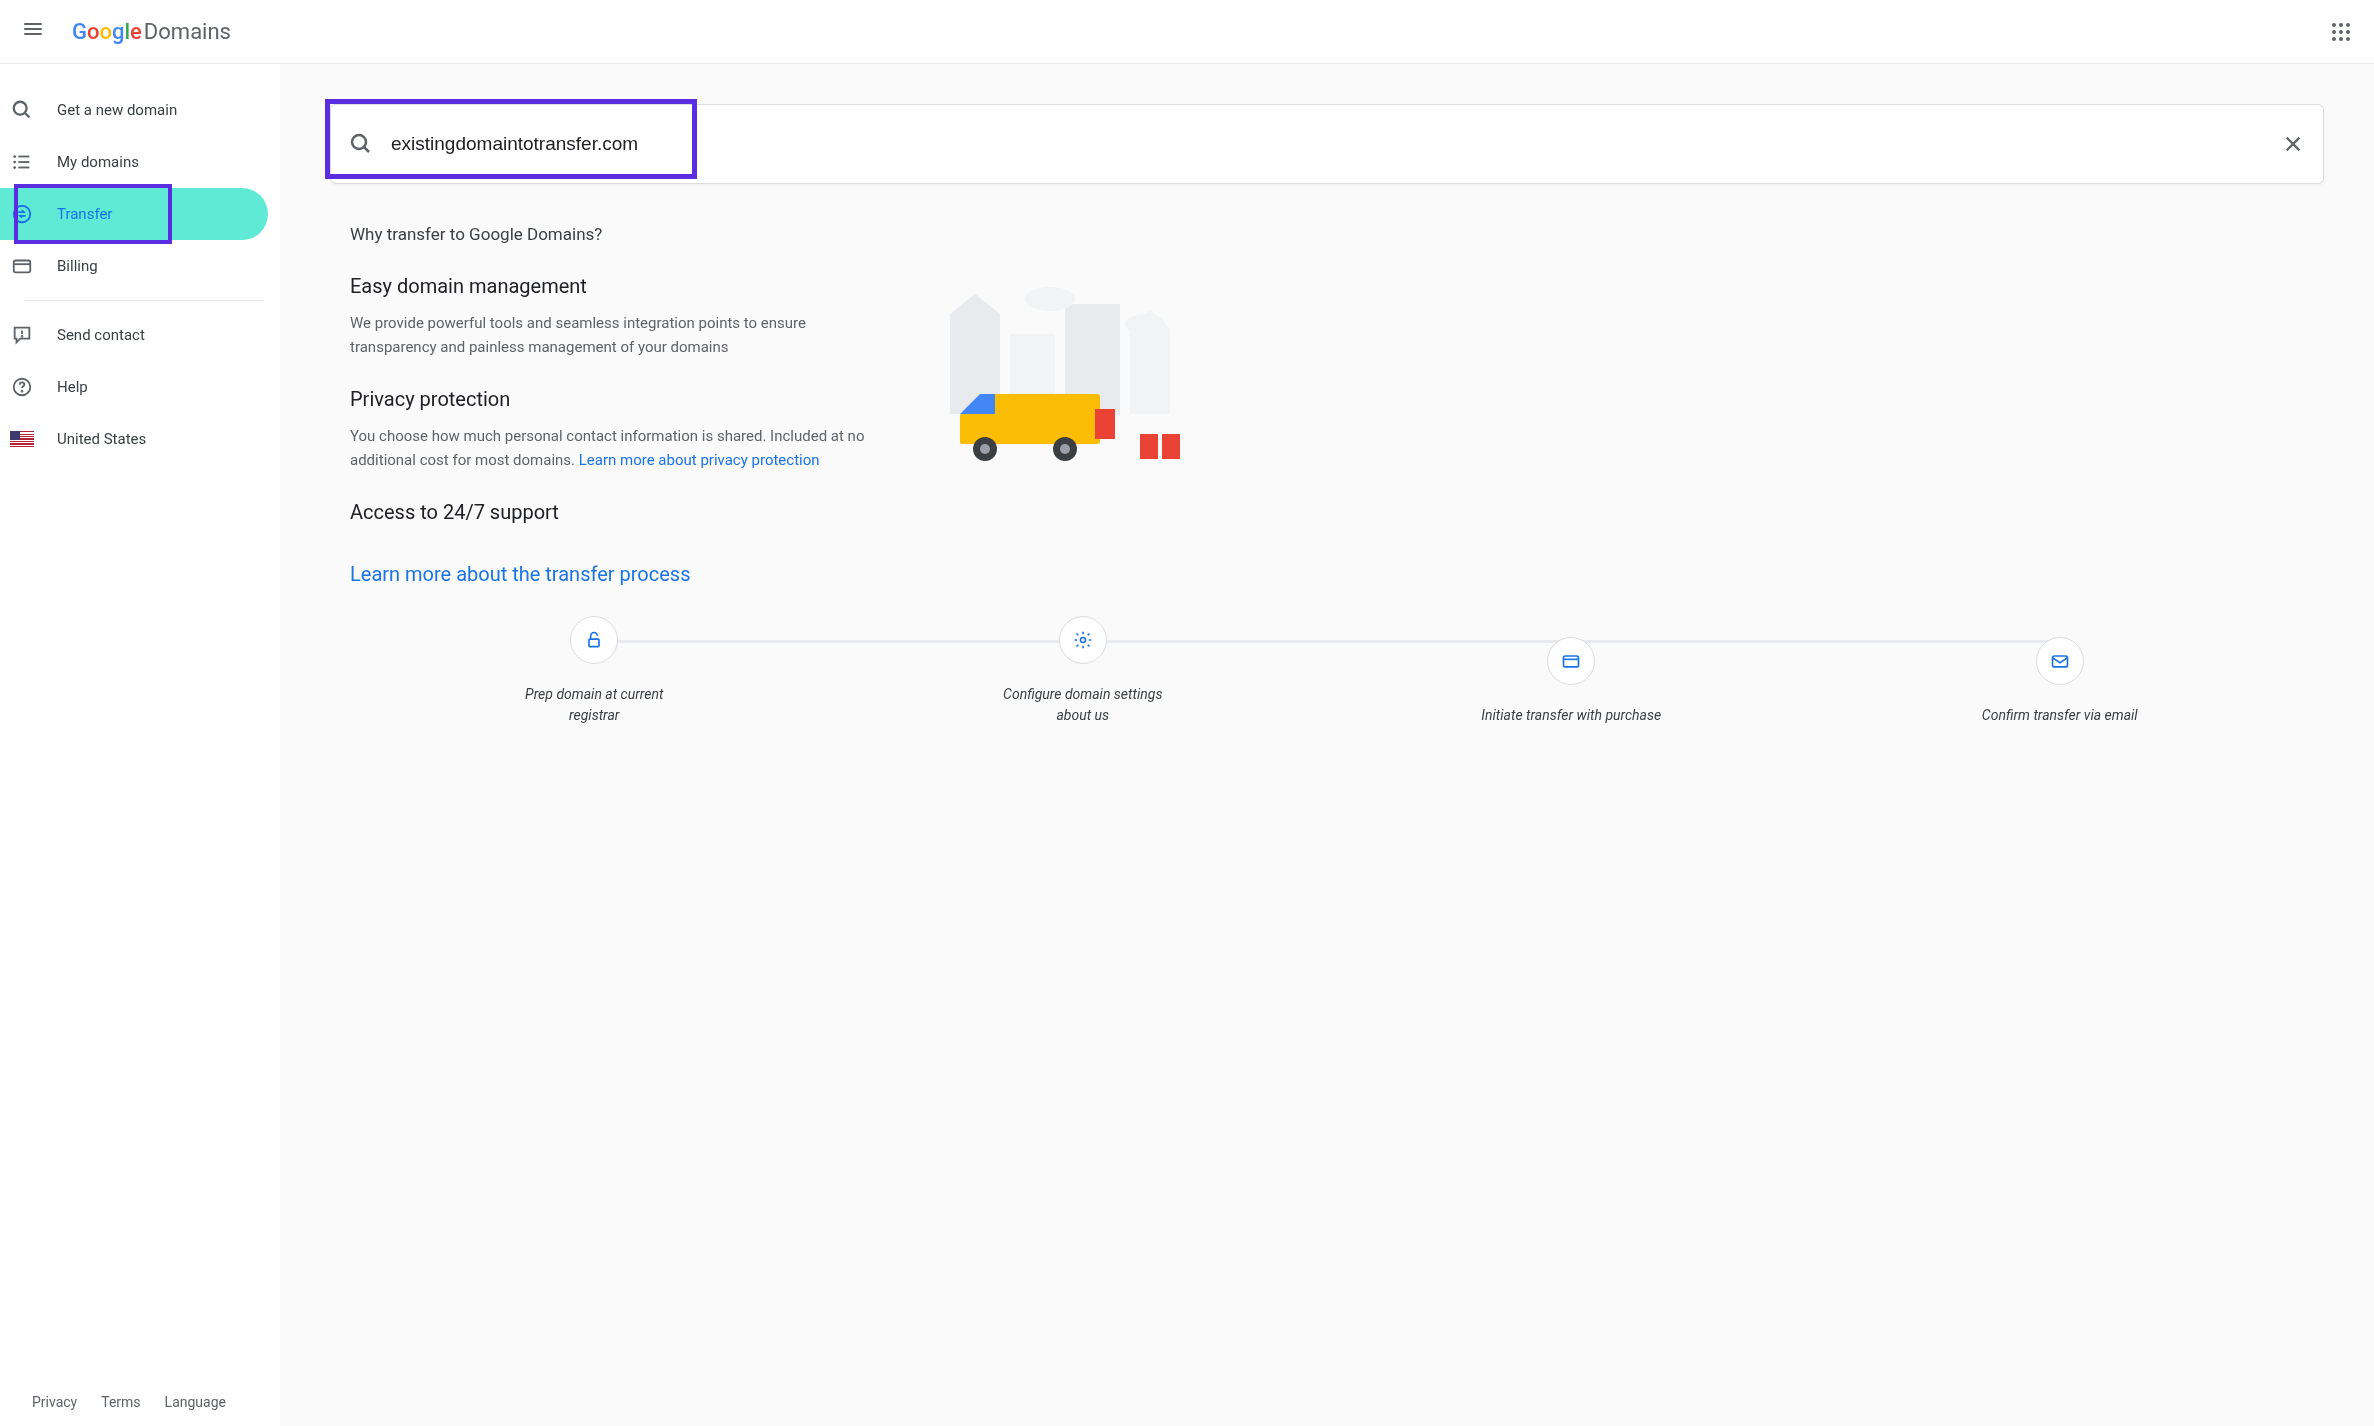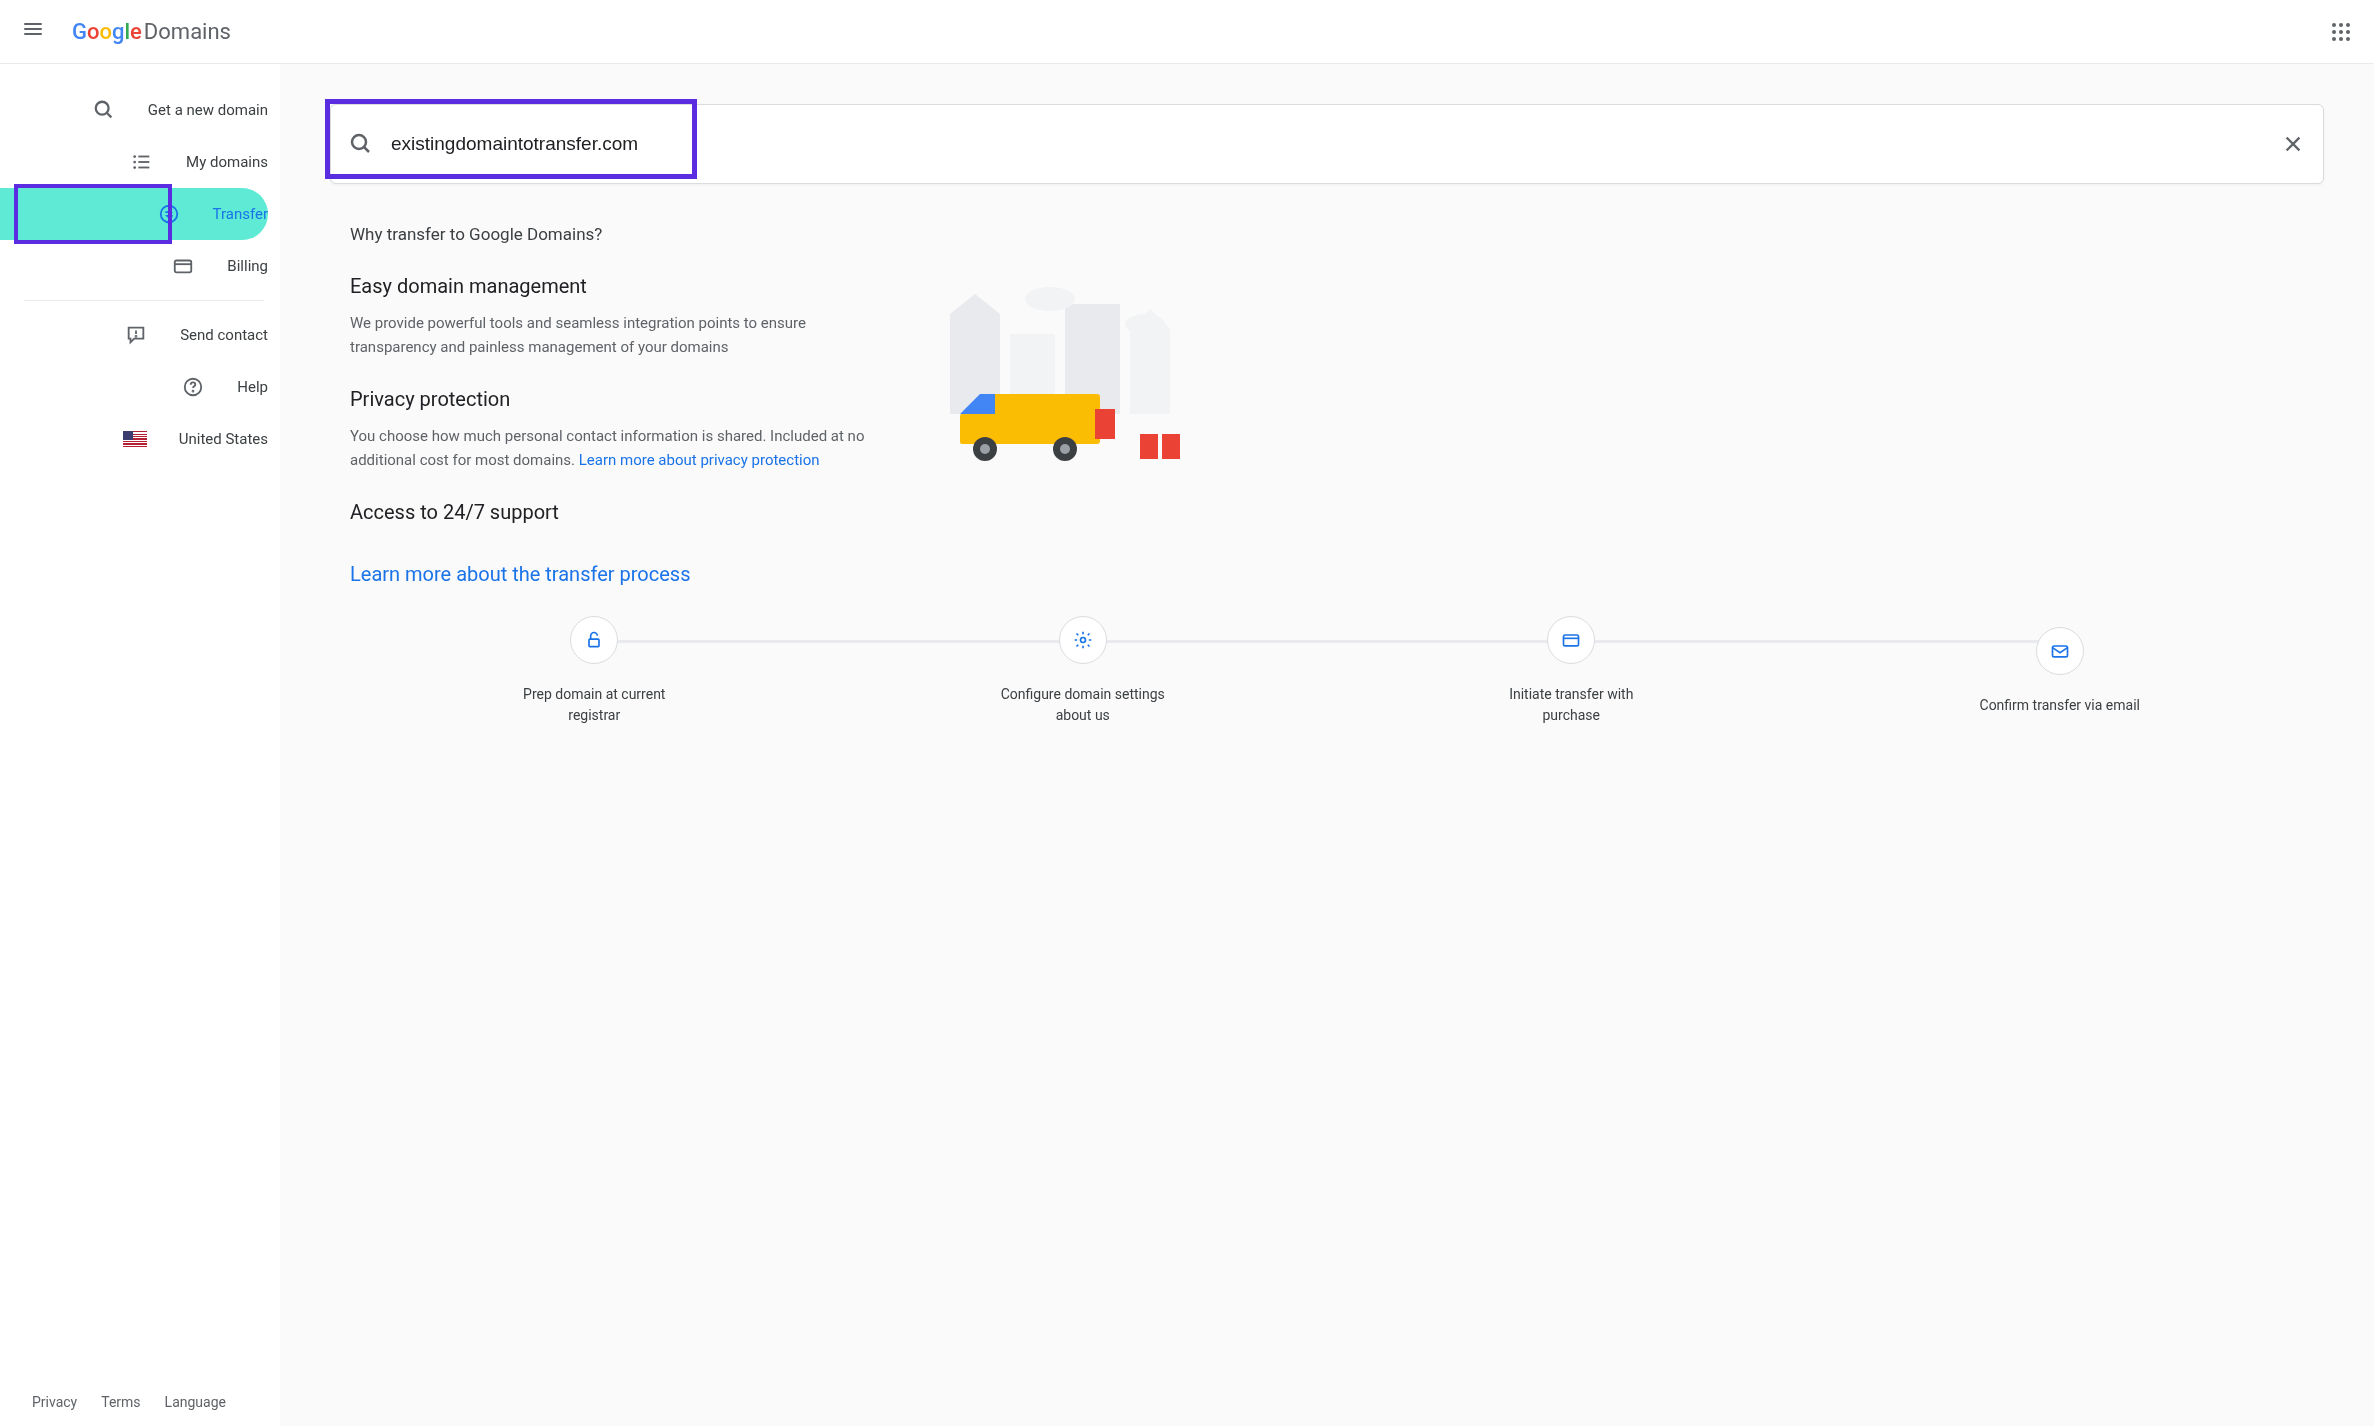--- a/index.html
+++ b/index.html
@@ -15,21 +15,21 @@
 .logo .g3 { color: #fbbc05; font-weight: 500; }
 .logo .g4 { color: #4285f4; font-weight: 500; }
 .logo .g5 { color: #34a853; font-weight: 500; }
 .logo .g6 { color: #ea4335; font-weight: 500; }
 .logo .prod { color: #5f6368; font-weight: 400; margin-left: 2px; }
 .apps-grid { display: grid; grid-template-columns: repeat(3, 4px); grid-template-rows: repeat(3, 4px); gap: 3px; cursor: pointer; padding: 8px; }
 .apps-grid span { width: 4px; height: 4px; background: #5f6368; border-radius: 50%; }
 
 .layout { display: flex; min-height: calc(100vh - 64px); }
 .sidebar { width: 280px; padding-top: 20px; display: flex; flex-direction: column; }
-.nav-item { display: flex; align-items: center; gap: 32px; padding: 14px 0 14px 10px; cursor: pointer; color: #3c4043; font-size: 15px; border-radius: 0 28px 28px 0; margin-right: 12px; justify-content: flex-end; }
+.nav-item { display: flex; align-items: center; gap: 23px; padding: 14px 0 14px 10px; cursor: pointer; color: #3c4043; font-size: 15px; border-radius: 0 28px 28px 0; margin-right: 12px; }
 .nav-item.active { background: #5eead4; color: #1a73e8; }
 .nav-item .icon { width: 24px; height: 24px; display: flex; align-items: center; justify-content: center; color: #5f6368; }
 .nav-item.active .icon { color: #1a73e8; }
 .nav-divider { height: 1px; background: #e8eaed; margin: 8px 16px 8px 24px; }
 .sidebar-highlight { position: relative; }
 .sidebar-highlight::after { content: ''; position: absolute; border: 4px solid #5a2de0; top: -4px; left: 14px; width: 150px; height: 52px; pointer-events: none; }
 .footer-links { margin-top: auto; padding: 16px 32px; display: flex; gap: 24px; font-size: 14px; color: #5f6368; }
 .footer-links span { cursor: pointer; }
 
 .main { flex: 1; background: #fafafa; padding: 40px 50px; }
@@ -45,21 +45,21 @@
 .features-row { display: flex; gap: 40px; }
 .features-col { flex: 1; max-width: 540px; }
 .feature { margin-bottom: 28px; }
 .feature-title { font-size: 20px; color: #202124; margin-bottom: 10px; font-weight: 400; }
 .feature-desc { font-size: 15px; color: #5f6368; line-height: 1.6; margin-top: 13px; }
 .feature-desc a { color: #1a73e8; text-decoration: none; cursor: pointer; }
 .illustration { width: 280px; height: 200px; position: relative; }
 
 .learn-link { color: #1a73e8; font-size: 20px; cursor: pointer; display: inline-block; margin-top: 10px; margin-bottom: 20px; }
 
-.steps-row { display: flex; align-items: center; margin-top: 10px; justify-content: space-between; position: relative; }
+.steps-row { display: flex; align-items: flex-end; margin-top: 10px; justify-content: space-between; position: relative; font-style: italic; }
 .step { flex: 1; display: flex; flex-direction: column; align-items: center; text-align: center; position: relative; }
 .step-icon { width: 48px; height: 48px; border-radius: 50%; border: 1px solid #dadce0; background: #fff; display: flex; align-items: center; justify-content: center; color: #1a73e8; margin-bottom: 20px; position: relative; z-index: 1; }
 .step-label { font-size: 14px; color: #3c4043; max-width: 180px; line-height: 1.5; }
 .step-line { position: absolute; top: 24px; left: 12%; right: 12%; height: 3px; background: #e8eaed; z-index: 0; }
 
 .flag { width: 24px; height: 16px; background: linear-gradient(to bottom, #b22234 0%, #b22234 8%, #fff 8%, #fff 16%, #b22234 16%, #b22234 23%, #fff 23%, #fff 31%, #b22234 31%, #b22234 38%, #fff 38%, #fff 46%, #b22234 46%, #b22234 54%, #fff 54%, #fff 62%, #b22234 62%, #b22234 69%, #fff 69%, #fff 77%, #b22234 77%, #b22234 85%, #fff 85%, #fff 92%, #b22234 92%); position: relative; }
 .flag::before { content: ''; position: absolute; top: 0; left: 0; width: 10px; height: 9px; background: #3c3b6e; }
 
 svg { display: block; }
 </style>

